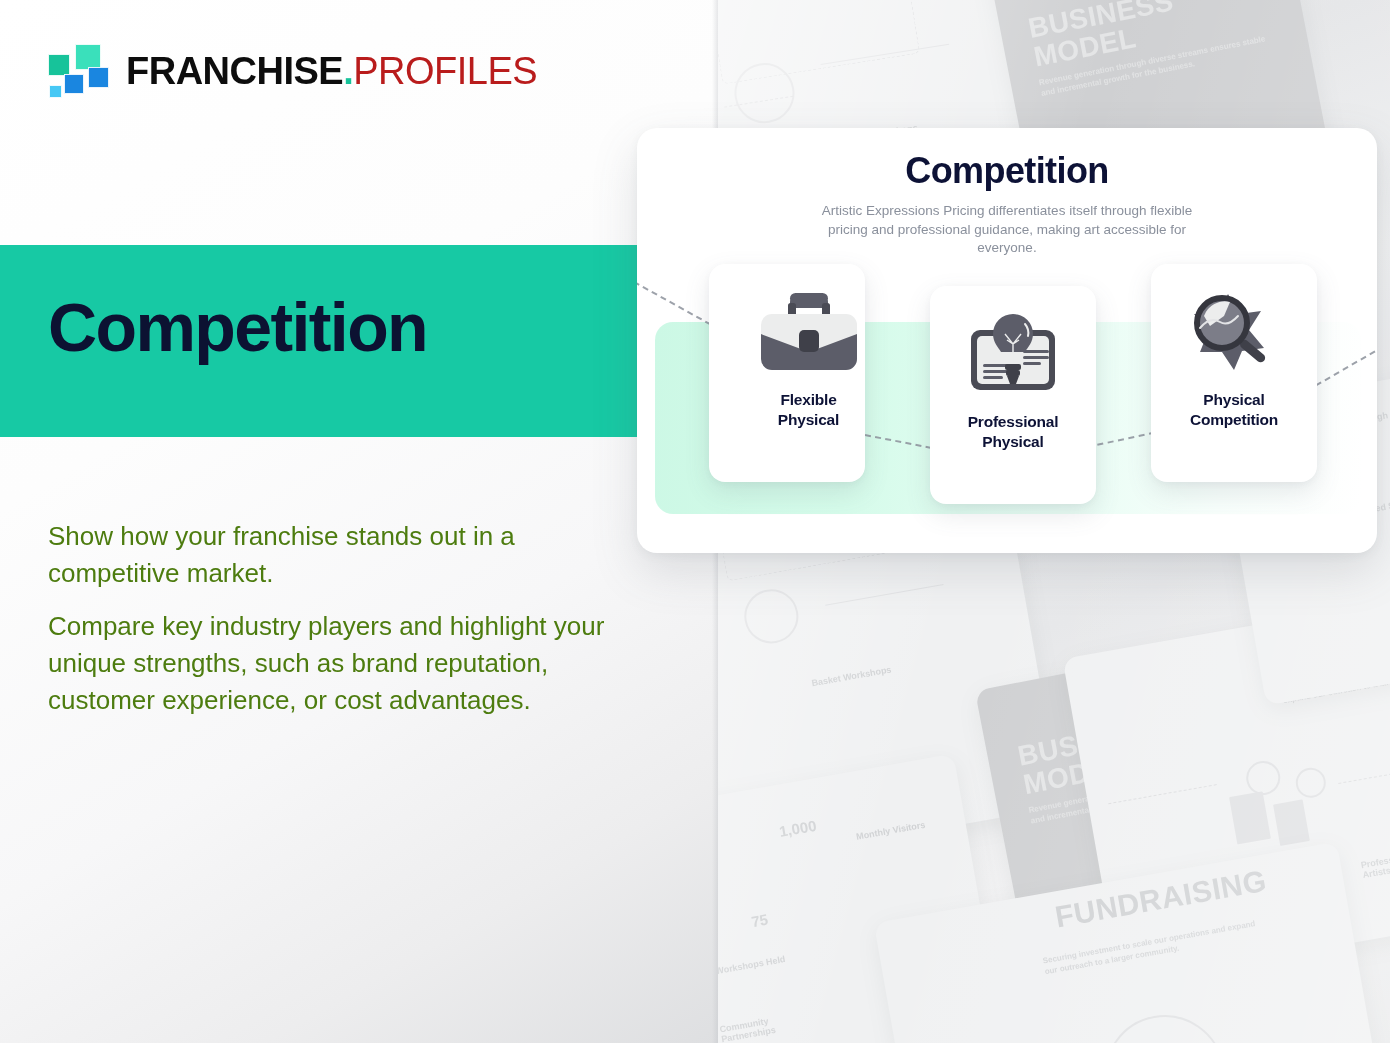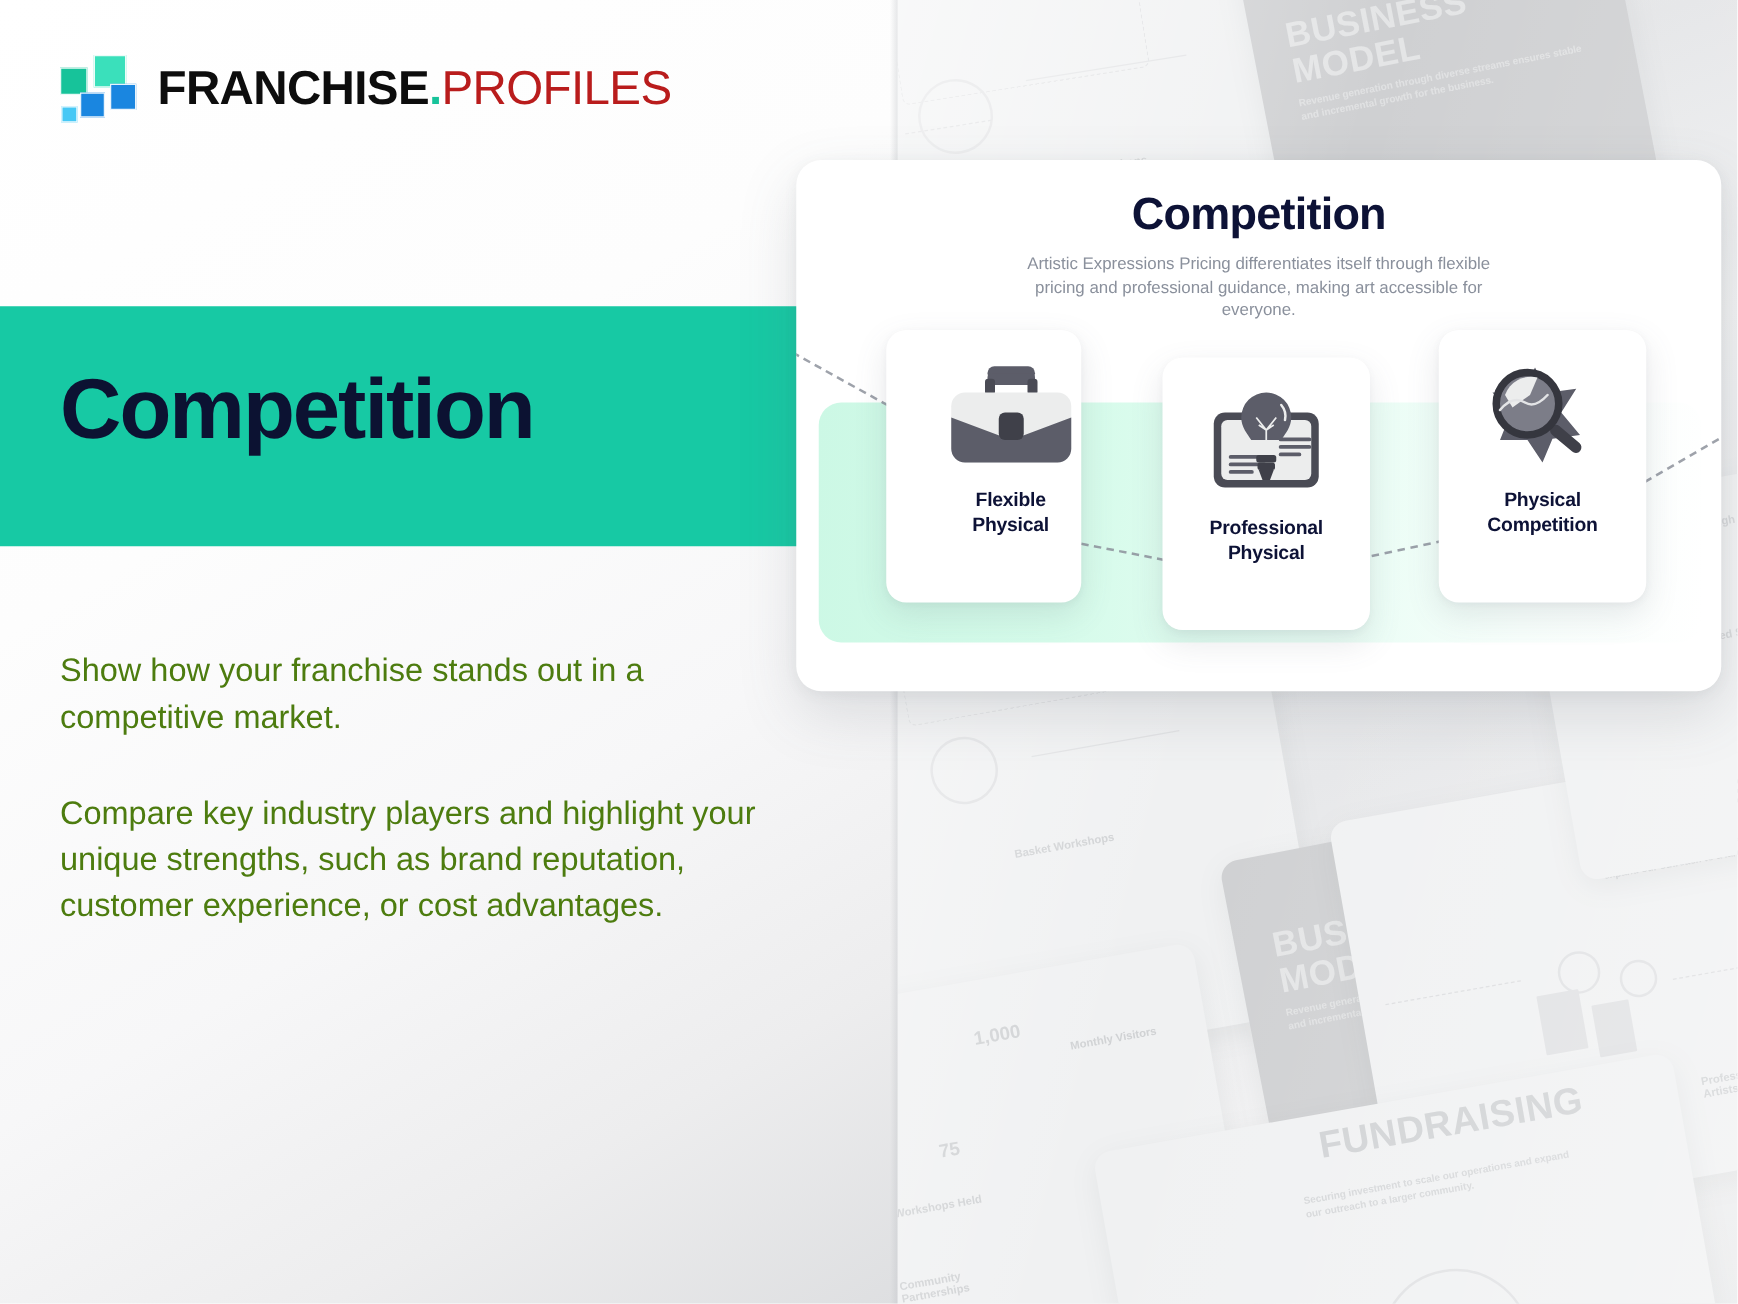--- a/index.html
+++ b/index.html
@@ -74,21 +74,21 @@
     background:#17c9a4;
   }
   .teal-band .band-title {
     position:absolute; left:48px; top:48px;
     font-size:68px; font-weight:700; color:#0c1232; letter-spacing:-1.6px; line-height:1;
   }
 
   
   .body-copy { position:absolute; left:48px; top:518px; width:576px; }
   .body-copy p { font-size:26px; line-height:1.42; color:#4d7c0f; font-weight:400; }
-  .body-copy p + p { margin-top:40px; }
+  .body-copy p + p { margin-top:16px; }
 
   
   .card {
     position:absolute; left:637px; top:128px; width:740px; height:425px;
     background:#ffffff; border-radius:20px;
     box-shadow:0 18px 46px rgba(90,95,105,.17), 0 3px 10px rgba(90,95,105,.07);
     overflow:hidden;
   }
   .card-title {
     text-align:center; margin-top:22px;

